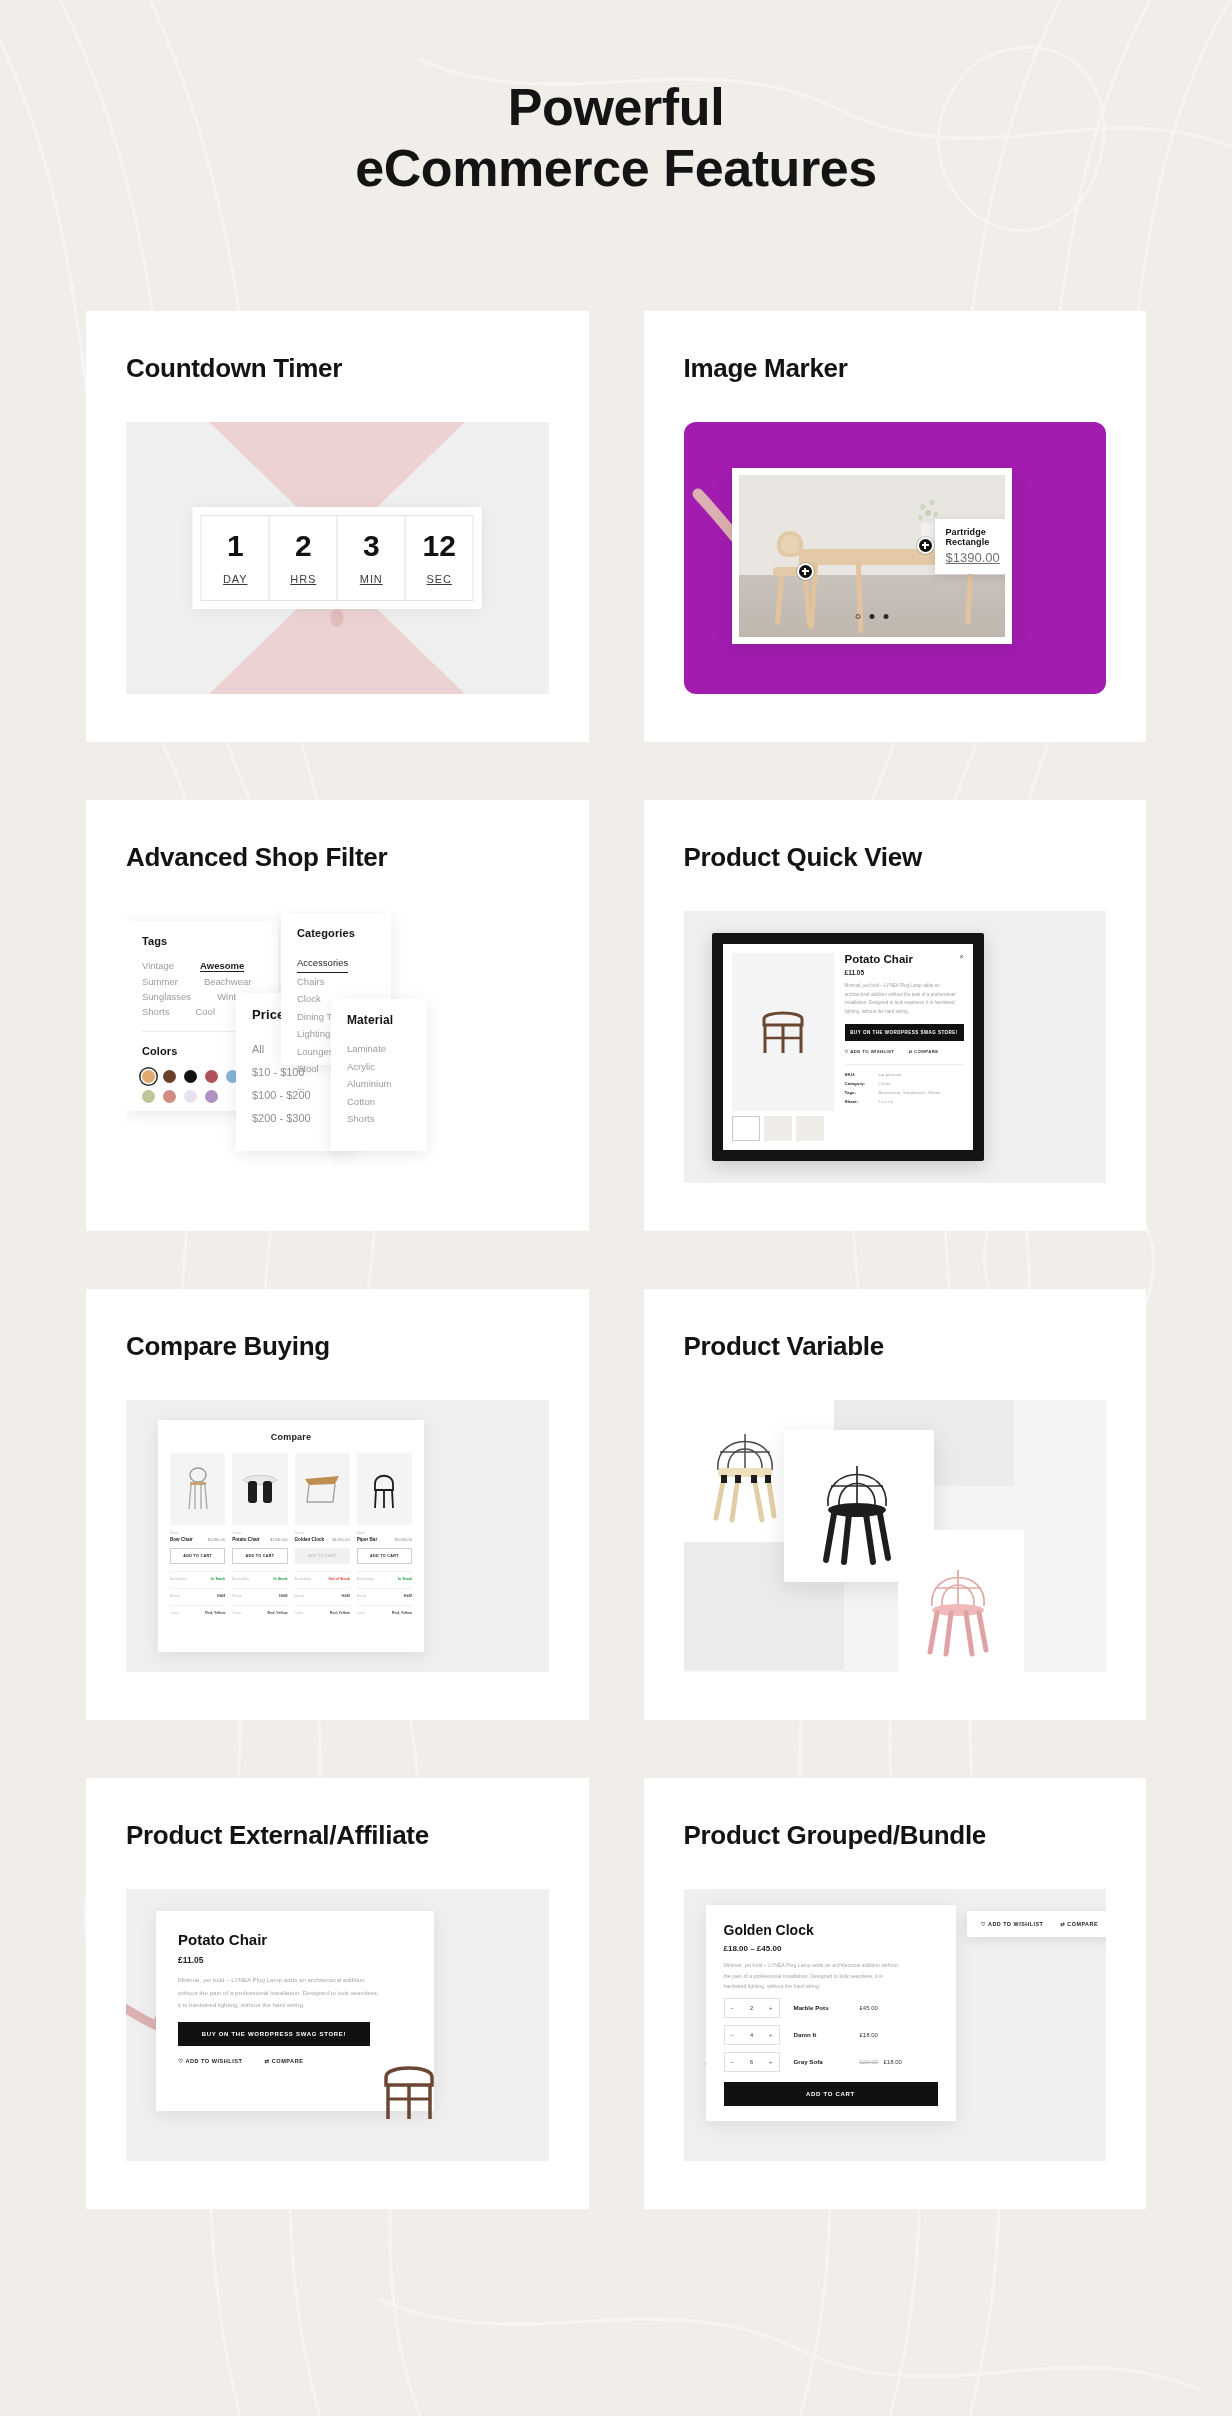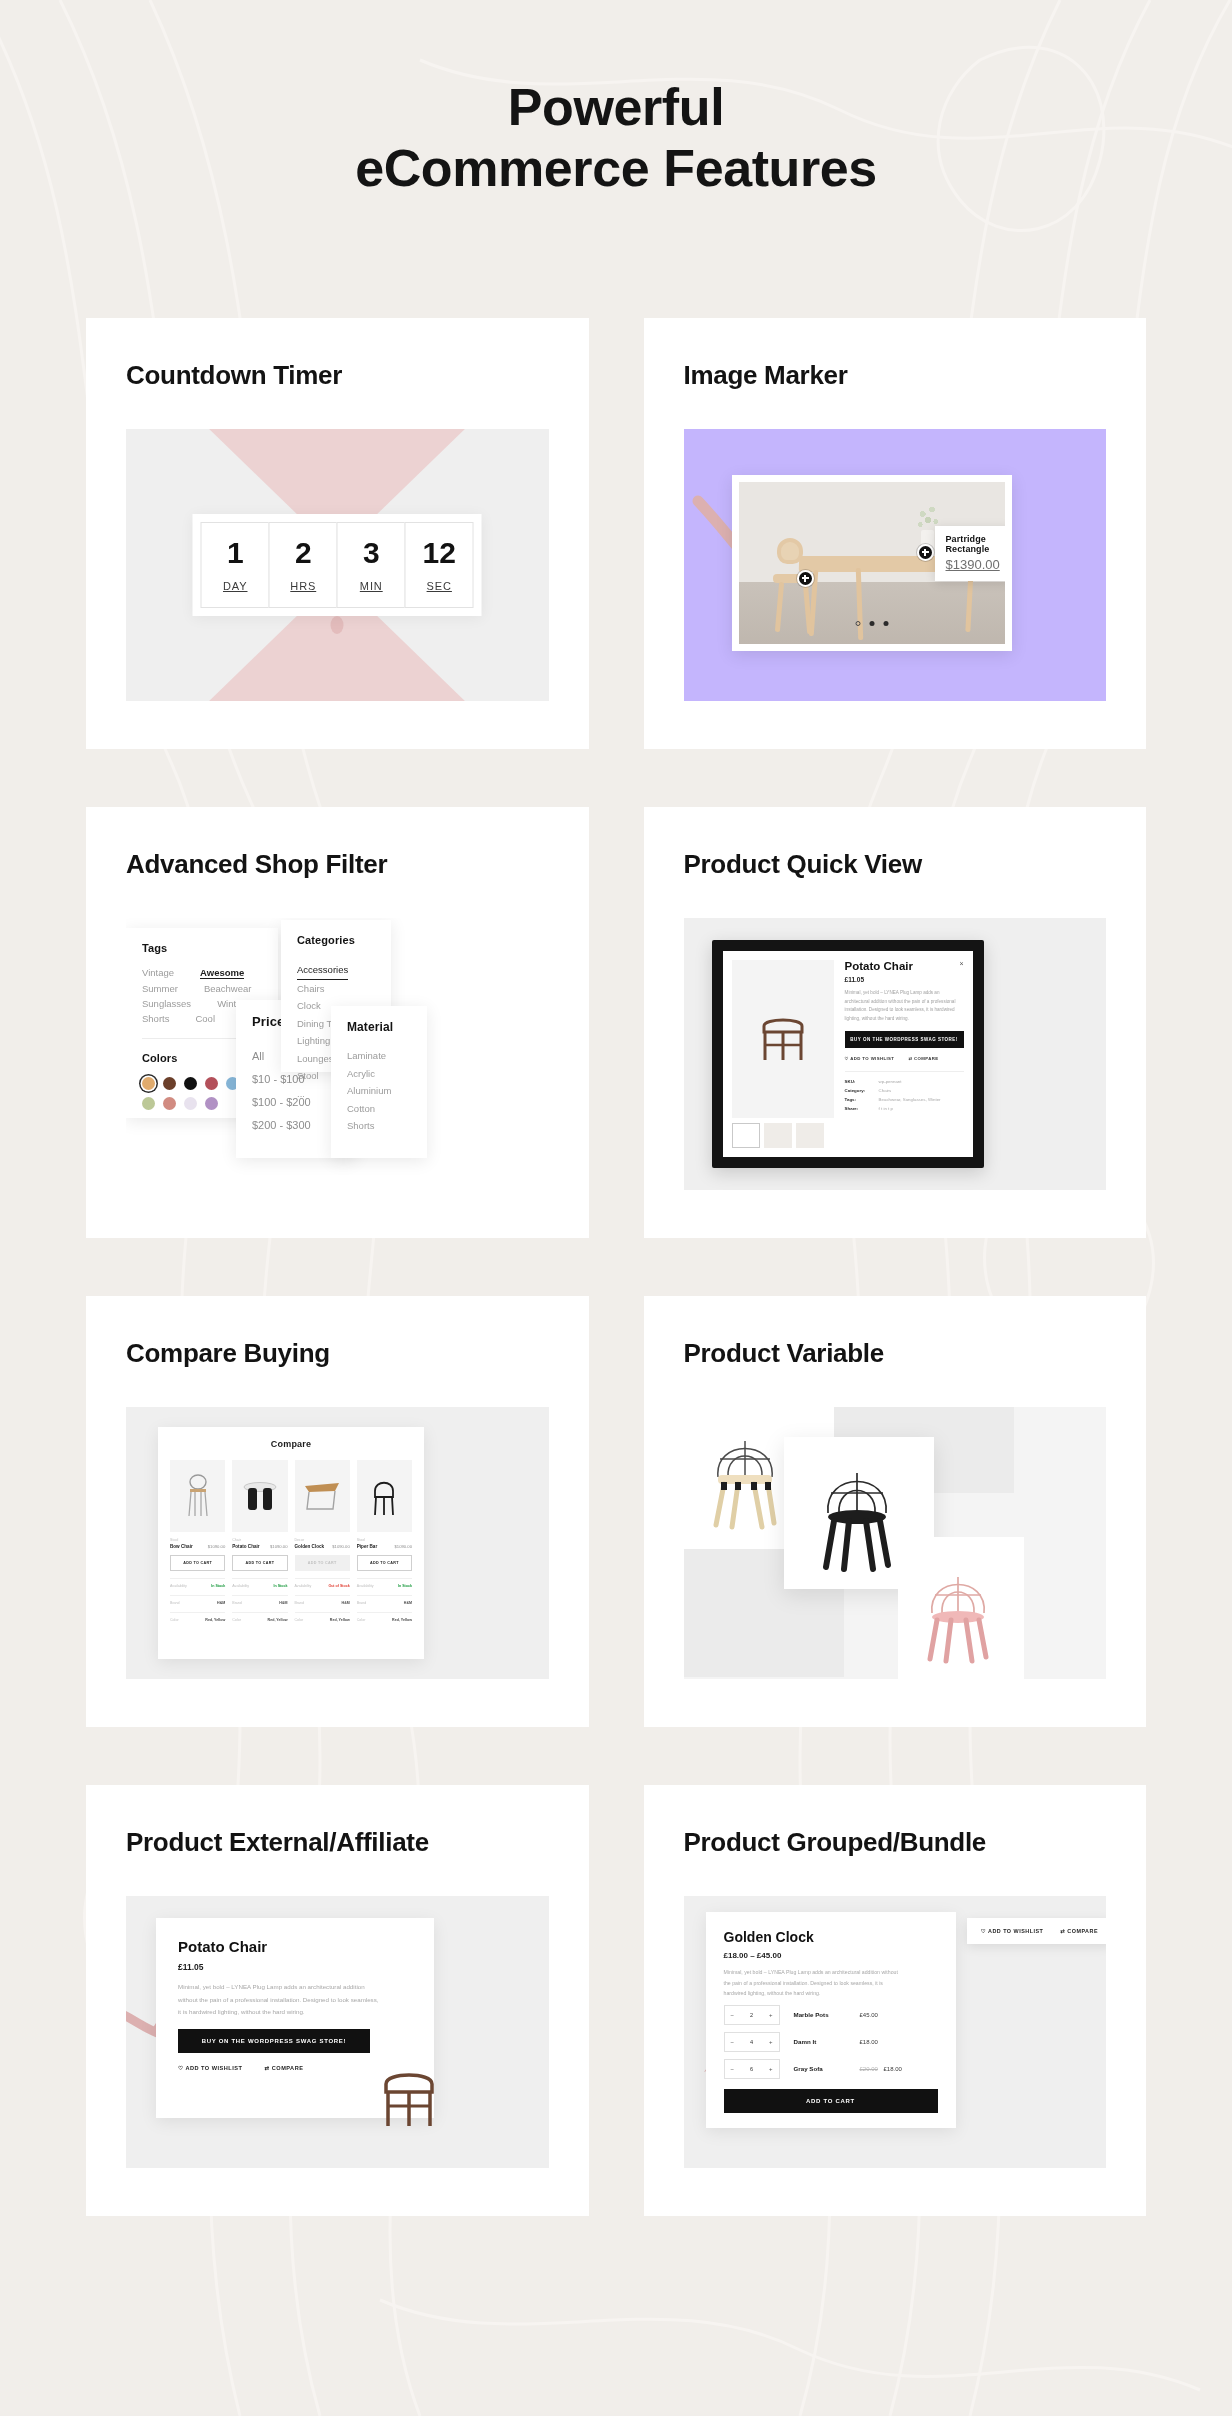--- a/index.html
+++ b/index.html
@@ -37,21 +37,21 @@
     line-height: 1.18;
     font-weight: bold;
     letter-spacing: -0.4px;
     color: #141414;
     font-family: "Liberation Sans", sans-serif;
   }
   
   .grid {
     position: relative;
     z-index: 2;
-    margin: 16px auto;
+    margin: 9px auto;
     width: 1060px;
     padding-top: 102px;
     display: grid;
     grid-template-columns: 1fr 1fr;
     column-gap: 55px;
     row-gap: 58px;
   }
   .card {
     background: #ffffff;
     padding: 42px 40px 48px 40px;
@@ -122,21 +122,21 @@
     background: #fff;
     display: flex;
     flex-direction: column;
     align-items: center;
     justify-content: center;
   }
   .ct-box:first-child { margin-left: 0; }
   .ct-num { font-size: 30px; font-weight: bold; color: #121212; line-height: 1; }
   .ct-lbl { font-size: 11px; letter-spacing: .9px; color: #3a3a3a; margin-top: 12px; text-decoration: underline; }
   
-  .im-stage { background: #c4b5fd; }
+  .im-stage { background: #a21caf; border-radius: 12px; }
   .im-photo {
     position: absolute;
     left: 48px; top: 46px;
     width: 280px; height: 176px;
     background:
       linear-gradient(180deg,#e9e6e2 0%,#e9e6e2 62%, #c9c2ba 62%, #bfb7ae 100%);
     box-shadow: 0 4px 16px rgba(0,0,0,.10);
     border: 7px solid #fff;
     overflow: hidden;
   }

